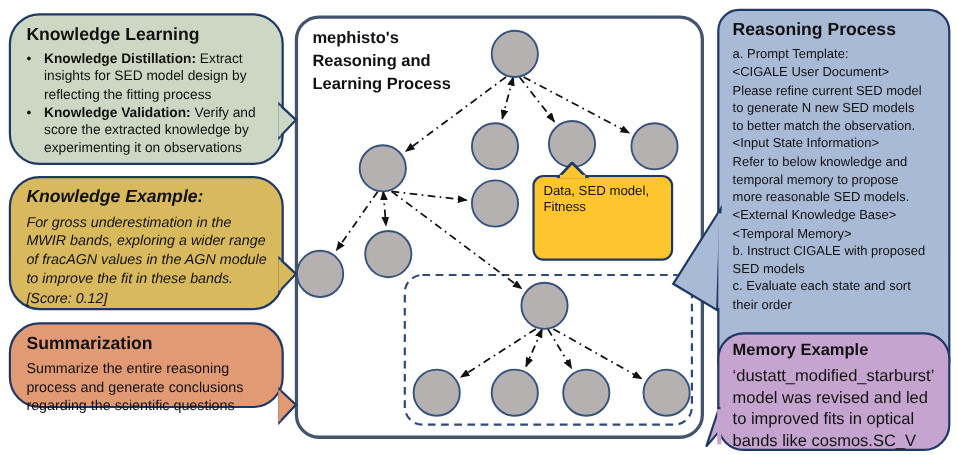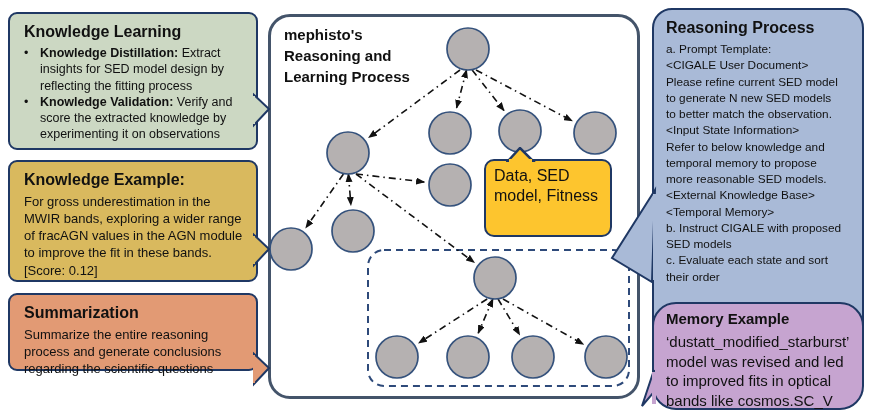--- a/index.html
+++ b/index.html
@@ -2,28 +2,28 @@
 <html><head>
 <meta charset="utf-8">
 <style>
   html,body{margin:0;padding:0;}
   body{
     width:870px;height:414px;position:relative;background:#ffffff;
     font-family:"Liberation Sans",sans-serif;color:#111;overflow:hidden;
   }
   .callout{
     position:absolute;box-sizing:border-box;border:2.5px solid #1f3864;
-    border-radius:9px;padding:8px 12px 8px 14px;z-index:8;
+    border-radius:28px;padding:8px 12px 8px 14px;z-index:8;
   }
   .callout .title{font-weight:700;font-size:16px;line-height:1.25;margin-bottom:3px;}
   .callout .body{font-size:13px;line-height:1.32;}
   .tail{position:absolute;z-index:9;}
   
   #kl-box{left:8px;top:12px;width:250px;height:138px;background:#ccd8c3;}
-  #ke-box{left:8px;top:160px;width:250px;height:122px;background:#d9b95e;}
+  #ke-box{left:8px;top:160px;width:250px;height:122px;background:#d9b95e;font-style:italic;}
   #su-box{left:8px;top:293px;width:250px;height:78px;background:#e29a74;}
   .bullet-row{display:flex;font-size:12.5px;line-height:1.3;}
   .bullet-glyph{width:16px;flex:0 0 16px;}
   
   #rp-box{left:652px;top:8px;width:212px;height:340px;background:#a9bad7;border-radius:20px;padding:8px 8px 6px 12px;}
   #rp-box .body{font-size:11.8px;line-height:1.38;}
   #me-box{left:652px;top:302px;width:212px;height:108px;background:#c6a4d0;border-radius:24px;padding:6px 8px 6px 12px;}
   #me-box .title{font-size:15px;}
   #me-box .body{font-size:15px;line-height:1.32;}
   
@@ -38,21 +38,21 @@
   #diagram-svg{position:absolute;left:0;top:0;z-index:5;pointer-events:none;}
   #diagram-svg .edge{stroke:#111;stroke-width:1.6;stroke-dasharray:7 4 1.5 4;}
   #diagram-svg .node{fill:#b5b1b1;stroke:#35527c;stroke-width:1.7;}
   #frontier-rect{fill:none;stroke:#2e4a7a;stroke-width:2;stroke-dasharray:7 5;}
   
   #is-box{
     position:absolute;left:484px;top:159px;width:128px;height:78px;box-sizing:border-box;
     background:#fdc52e;border:2.5px solid #1f3864;border-radius:10px;padding:5px 8px;z-index:10;
   }
   #is-box .title{font-weight:700;font-size:14.5px;margin-bottom:1px;}
-  #is-box .body{font-size:16px;line-height:1.25;}
+  #is-box .body{font-size:12px;line-height:1.25;}
   .pre{white-space:pre-line;}
 </style>
 </head>
 <body>
 
 <div id="panel"></div>
 <div id="panel-title">mephisto's
 Reasoning and
 Learning Process</div>
 

